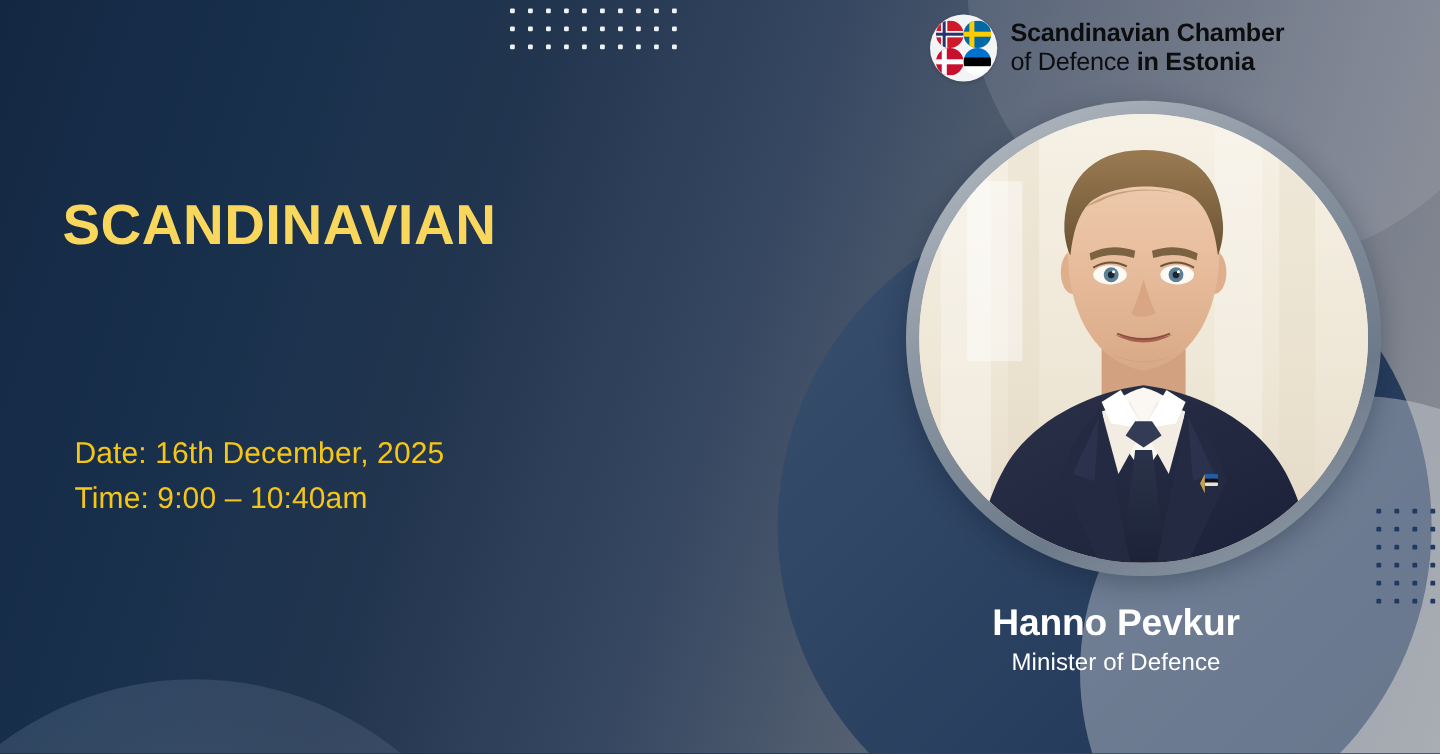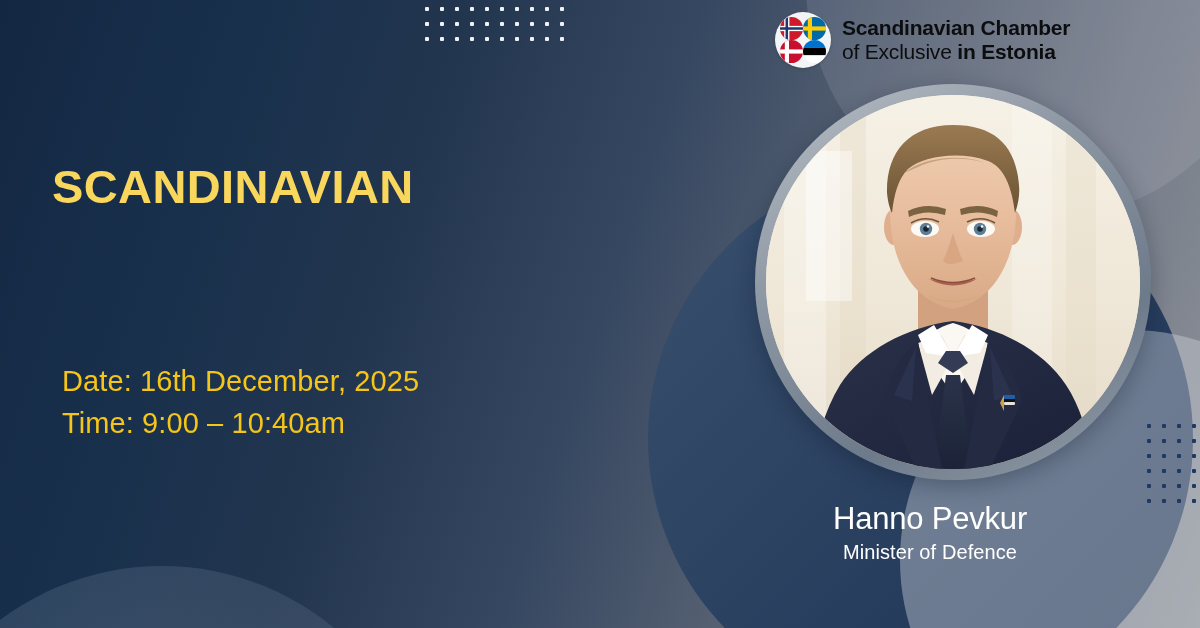--- a/index.html
+++ b/index.html
@@ -191,39 +191,39 @@
     font-weight: 700;
     line-height: 1.43;
     letter-spacing: -0.1px;
   }
 
   .details {
     position: absolute;
     left: 62px;
     top: 360px;
     color: #f5c518;
-    font-size: 29px;
+    font-size: 25px;
     font-weight: 400;
     line-height: 1.46;
     letter-spacing: 0.1px;
   }
   .details div { white-space: nowrap; }
 
   
   .speaker {
     position: absolute;
     left: 700px;
     top: 500px;
     width: 460px;
     text-align: center;
     color: #ffffff;
   }
   .speaker-name {
     font-size: 31px;
-    font-weight: 400;
+    font-weight: 700;
     letter-spacing: -0.2px;
     line-height: 1.2;
   }
   .speaker-role {
     margin-top: 3px;
     font-size: 20px;
     font-weight: 400;
     letter-spacing: 0.1px;
     line-height: 1.2;
   }
@@ -328,21 +328,21 @@
       <div class="flagdot fd-ee">
         <svg viewBox="0 0 30 22" preserveAspectRatio="xMidYMid slice">
           <rect width="30" height="7.34" fill="#0072ce"></rect>
           <rect y="7.34" width="30" height="7.34" fill="#000"></rect>
           <rect y="14.68" width="30" height="7.34" fill="#fff"></rect>
         </svg>
       </div>
     </div>
     <div class="logo-text">
       <span class="logo-l1">Scandinavian Chamber</span>
-      <span class="logo-l2"><span>of Exclusive </span><b>in Estonia</b></span>
+      <span class="logo-l2"><span>of Defence </span><b>in Estonia</b></span>
     </div>
   </div>
 
   <div class="portrait-wrap">
     <div class="portrait">
       <svg viewBox="0 0 374 374" preserveAspectRatio="xMidYMid slice" aria-hidden="true">
         <defs>
           <linearGradient id="bgRoom" x1="0" y1="0" x2="0" y2="1">
             <stop offset="0%" stop-color="#f6f1e6"></stop>
             <stop offset="55%" stop-color="#efe7d7"></stop>

